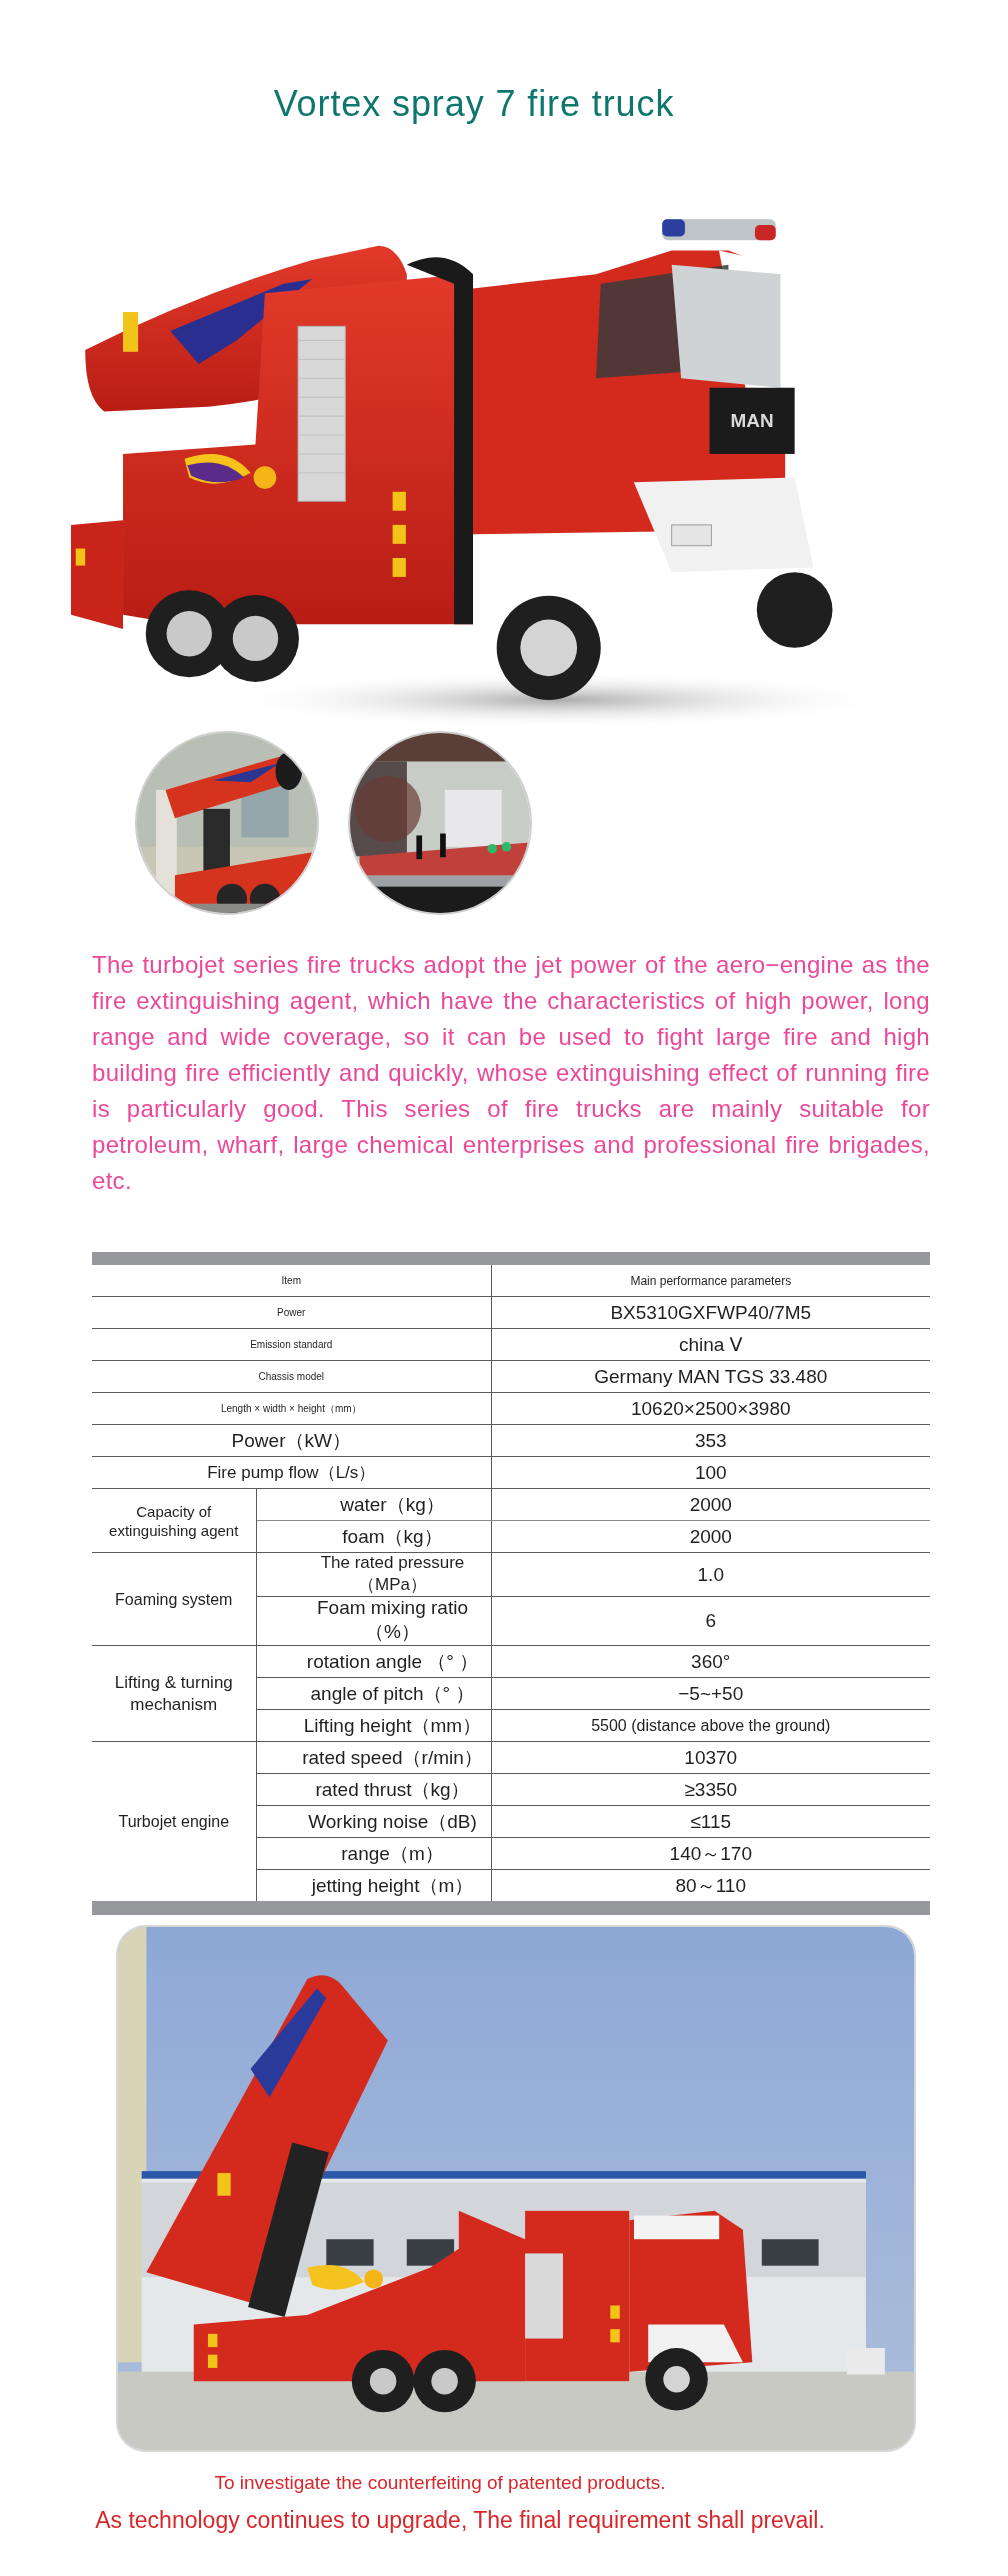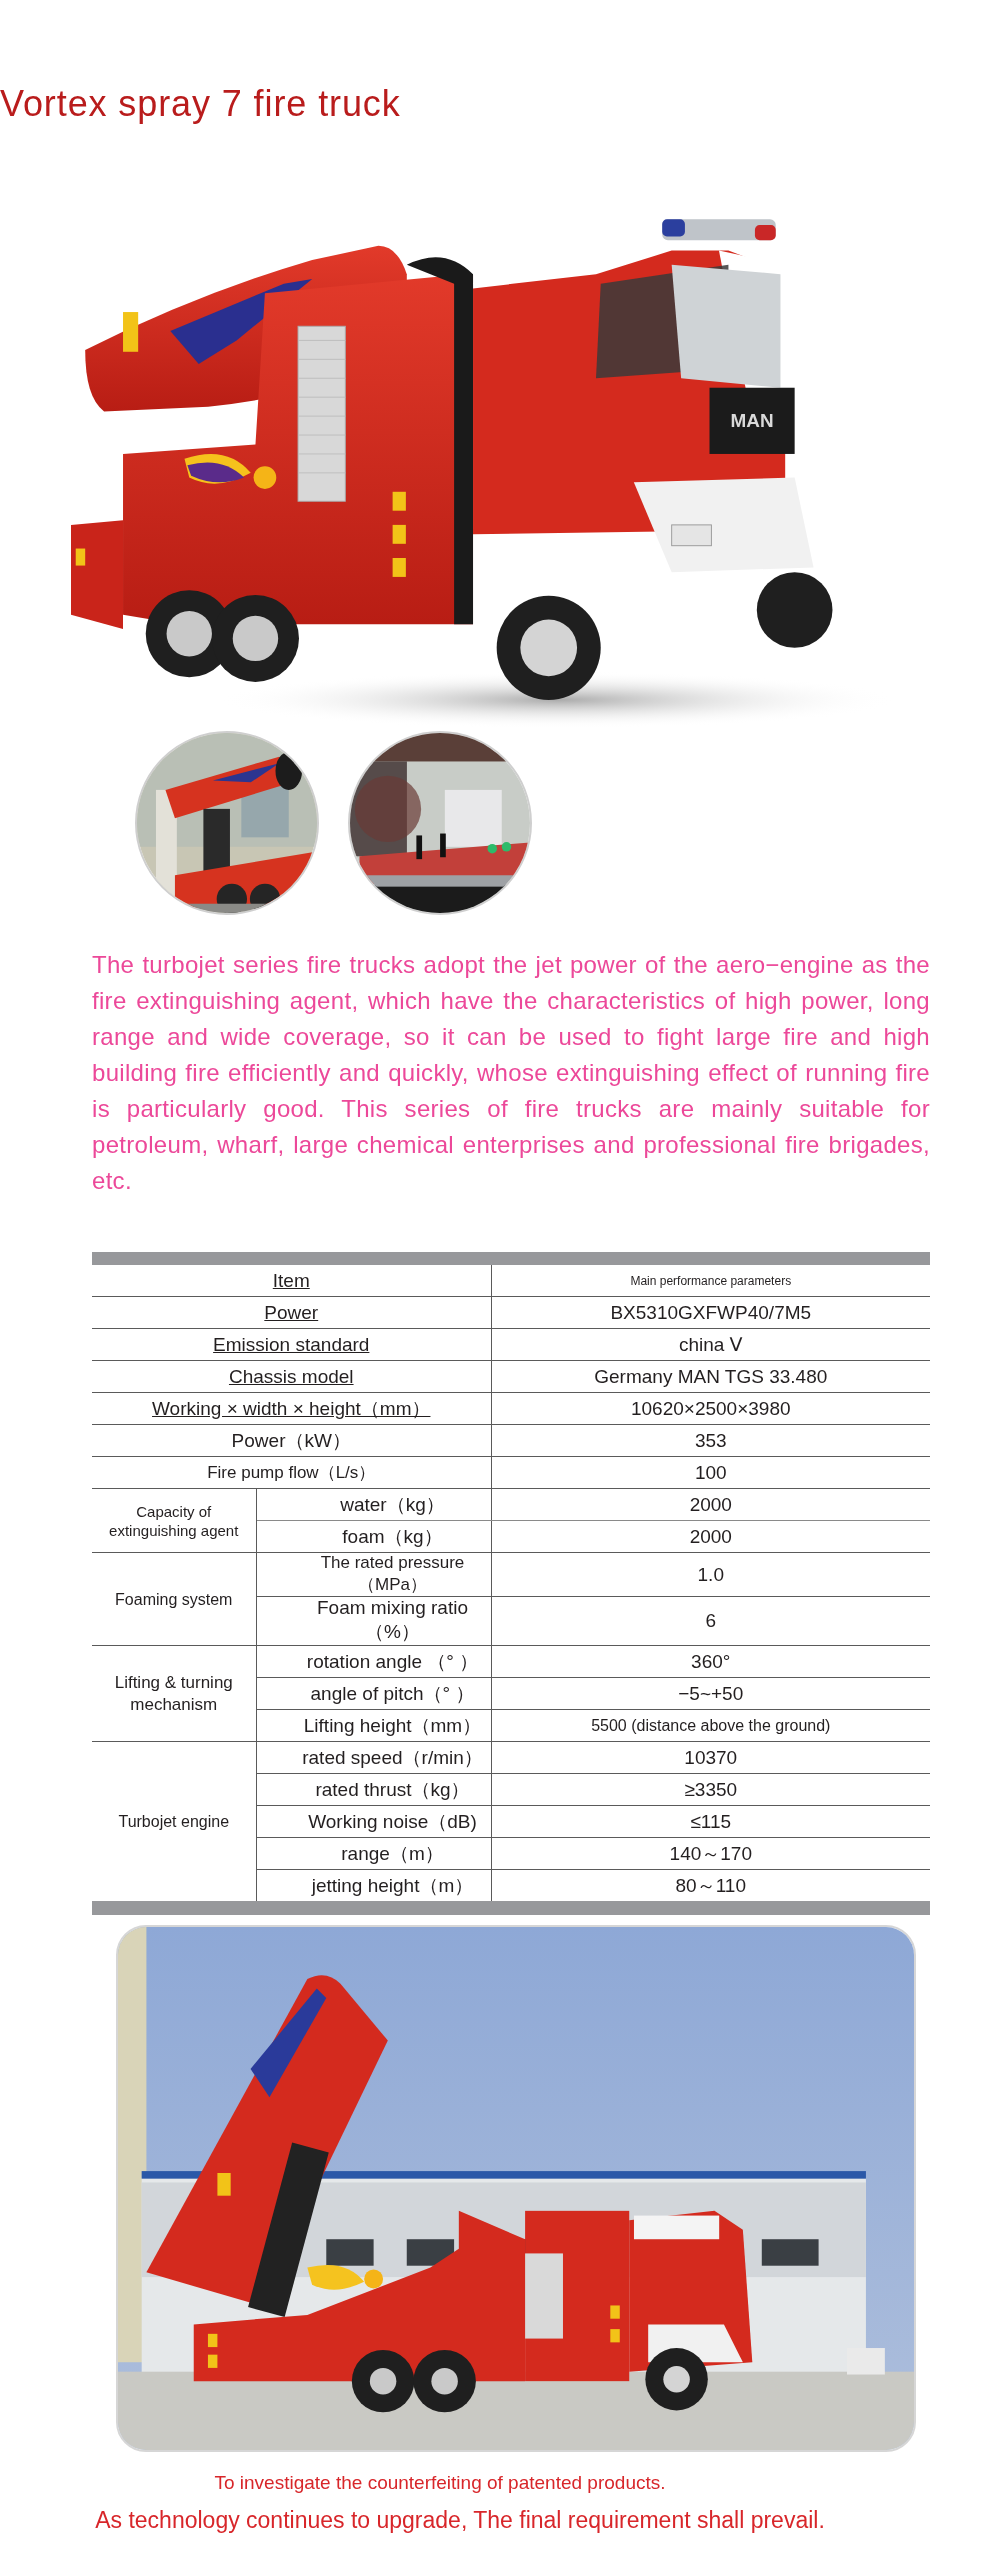--- a/index.html
+++ b/index.html
@@ -1,35 +1,35 @@
 <!DOCTYPE html>
 <html style="font-size:15px"><head>
 <meta charset="utf-8">
 <style>
   html, body { margin:0; padding:0; background:#ffffff; }
   body { width:1008px; height:2576px; position:relative; overflow:hidden;
          font-family:"Liberation Sans", sans-serif; color:#231f20; }
   .abs { position:absolute; }
-  .title { top:83px; left:0; width:948px; text-align:left; font-size:36px;
-           letter-spacing:0.9px; color:#b91c1c; }
+  .title { top:83px; left:0; width:948px; text-align:center; font-size:36px;
+           letter-spacing:0.9px; color:#0f766e; }
   
   .hero { left:66px; top:208px; width:885px; height:525px; }
   .circle { width:184px; height:184px; border-radius:50%; overflow:hidden;
             border:2.8px solid #cfcfcf; box-sizing:border-box; }
   .c1 { left:135px; top:731px; }
   .c2 { left:348px; top:731px; }
   .para { left:92px; top:947px; width:838px; font-size:24px; line-height:36px;
           text-align:justify; color:#ec4899; letter-spacing:0.3px; }
   
   .tbl-wrap { left:92px; top:1252px; width:838px; }
   .bar { height:13.3px; background:#97989b; }
   table { border-collapse:collapse; width:838px; table-layout:fixed; }
   td { border-bottom:1.4px solid #5a5a5a; text-align:center; vertical-align:middle;
        height:31px; padding:0; color:#231f20; font-size:19px; }
-  td.item { font-size:19px;text-decoration:underline; }
+  td.item { font-size:10px; }
   td.grp { font-size:15px; line-height:19px; border-right:1.4px solid #5a5a5a; }
   td.sub { font-size:19px; border-right:1.4px solid #5a5a5a;padding-left:38px; }
   td.lbl { border-right:1.4px solid #5a5a5a; }
   td.val { font-size:19px; }
   tr.last td { border-bottom:none; }
   .photo { left:116px; top:1925px; width:800px; height:527px; border-radius:30px;
            overflow:hidden; border:2.8px solid #d6d6d6; box-sizing:border-box; }
   .foot1 { top:2472px; left:0; width:880px; text-align:center; font-size:19px; color:#d8262a; }
   .foot2 { top:2507px; left:0; width:920px; text-align:center; font-size:23px; color:#d8262a; }
 </style>
@@ -166,21 +166,21 @@
     </tr>
     <tr>
       <td colspan="2" class="lbl item">Emission standard</td>
       <td class="val">china Ⅴ</td>
     </tr>
     <tr>
       <td colspan="2" class="lbl item">Chassis model</td>
       <td class="val">Germany MAN TGS 33.480</td>
     </tr>
     <tr>
-      <td colspan="2" class="lbl item">Working × width × height（mm）</td>
+      <td colspan="2" class="lbl item">Length × width × height（mm）</td>
       <td class="val">10620×2500×3980</td>
     </tr>
     <tr>
       <td colspan="2" class="lbl" style="font-size:19px">Power（kW）</td>
       <td class="val">353</td>
     </tr>
     <tr>
       <td colspan="2" class="lbl" style="font-size:17px">Fire pump flow（L/s）</td>
       <td class="val">100</td>
     </tr>

